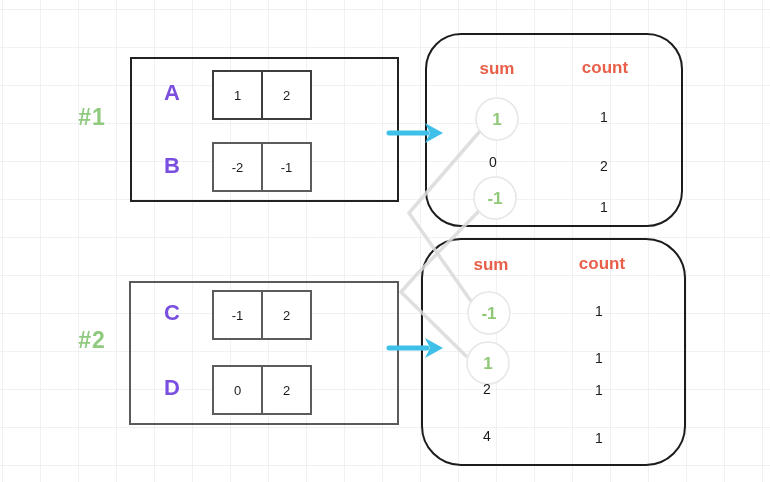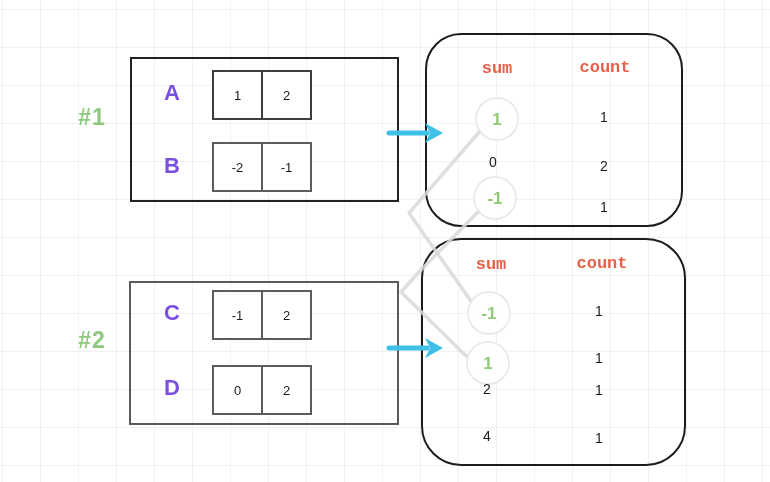--- a/index.html
+++ b/index.html
@@ -25,21 +25,21 @@
   .cell{
     width:47px;height:46px;border:2px solid #5c5c5c;background:#ffffff;
     display:flex;align-items:center;justify-content:center;
     font-size:13px;color:#1a1a1a;
   }
   .cell + .cell{margin-left:-2px;}
   .pairA .cell{border-color:#3d3d3d;}
   .rtable{position:absolute;border:2px solid #1c1c1c;background:transparent;}
   .rt1{left:425px;top:33px;width:254px;height:190px;border-radius:36px;}
   .rt2{left:421px;top:238px;width:261px;height:224px;border-radius:40px;}
-  .hdr{font-size:17px;color:#e8604a;font-weight:bold;font-family:Liberation Mono, monospace;}
+  .hdr{font-size:17px;color:#e8604a;font-weight:bold;}
   .val{font-size:14px;color:#1a1a1a;}
   .val-hl{font-size:17px;color:#90c978;font-weight:bold;}
   svg.overlay{position:absolute;left:0;top:0;z-index:5;pointer-events:none;}
   .txt{z-index:6;}
 </style>
 </head>
 <body>
 
 <div class="stage">
 

